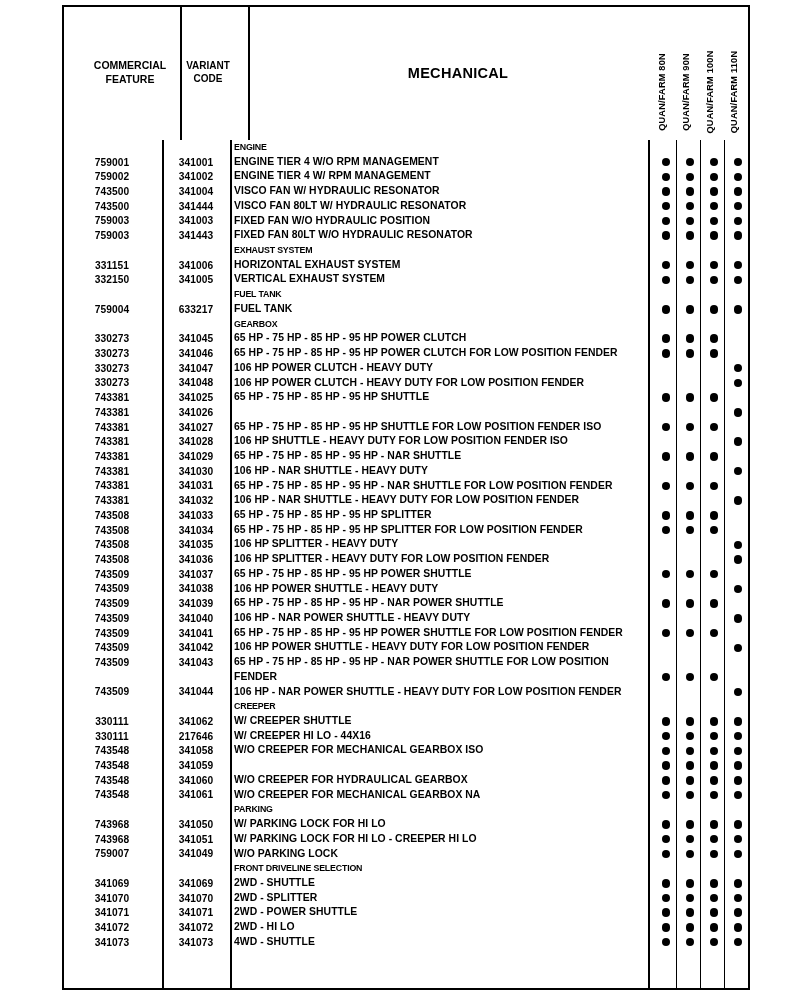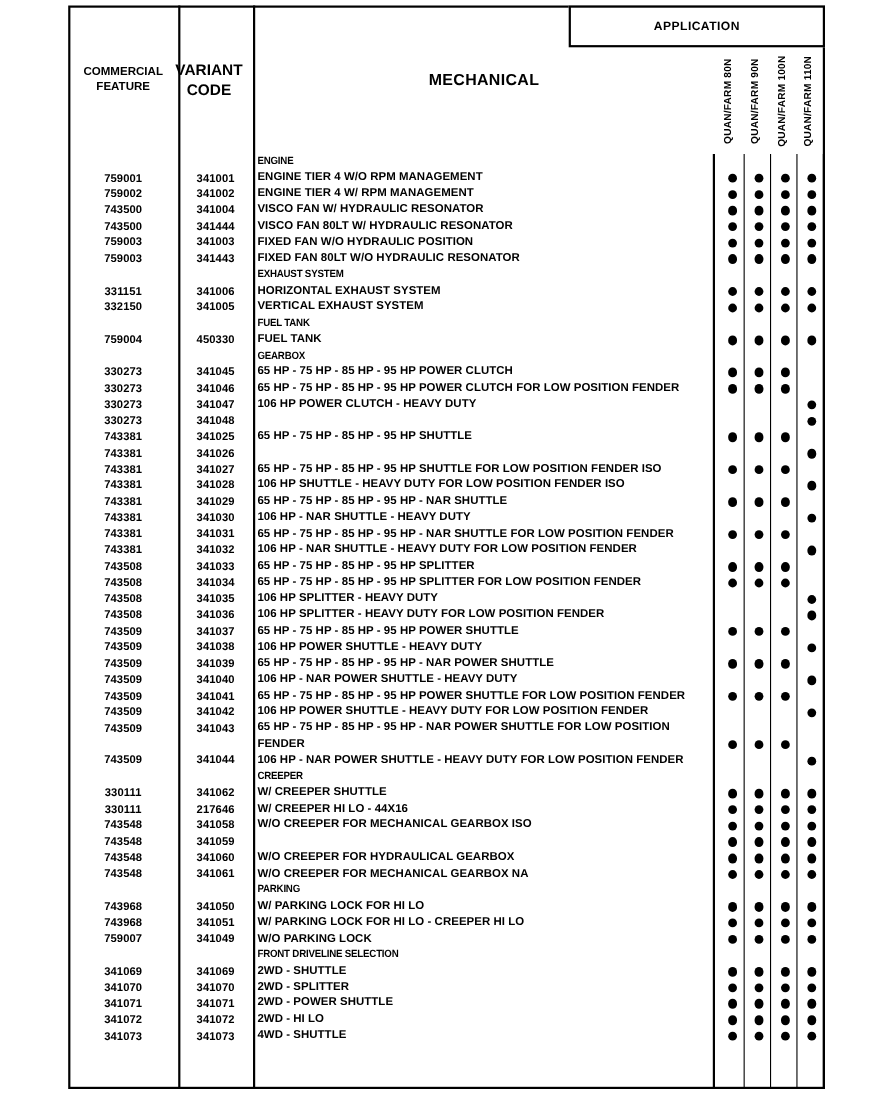--- a/index.html
+++ b/index.html
@@ -31,34 +31,34 @@
     background:#fff;
     z-index:4;
   }
   .appbox span{
     font-size:11px;font-weight:bold;letter-spacing:.4px;
   }
 
   
   .header{
     position:absolute;
-    left:62px;top:5px;
+    left:80px;top:5px;
     width:688px;height:135px;
     z-index:3;
   }
   .hcell{
     position:absolute;
     box-sizing:border-box;
     display:flex;align-items:center;justify-content:center;
     text-align:center;
     font-weight:bold;
     background:transparent;
   }
   .h-cf{left:0;top:0;width:100px;height:135px;font-size:10.5px;line-height:1.25;}
-  .h-vc{left:100px;top:0;width:56px;height:135px;font-size:14px;line-height:1.25;}
+  .h-vc{left:100px;top:0;width:56px;height:135px;font-size:10px;line-height:1.25;}
   .h-desc{left:168px;top:0;width:420px;height:135px;font-size:14.5px;letter-spacing:.3px;}
 
   
   .hrule{position:absolute;top:0;width:0;height:135px;border-left:2px solid #000;}
 
   
   .appcols{
     position:absolute;
     left:650px;top:43px;
     width:100px;height:97px;
@@ -134,23 +134,20 @@
     display:block;
   }
 </style>
 </head>
 <body>
 
 <div id="sheet">
 
   <div class="frame"></div>
 
-  <div class="appbox">
-    <span>APPLICATION</span>
-  </div>
 
   <div class="header">
     <div class="hcell h-cf">COMMERCIAL
 FEATURE</div>
     <div class="hcell h-vc">VARIANT
 CODE</div>
     <div class="hcell h-desc">MECHANICAL</div>
     <div class="hrule" style="left:100px;"></div>
     <div class="hrule" style="left:168px;"></div>
   </div>
@@ -352,21 +349,21 @@
           <div class="c-desc section">FUEL TANK</div>
           <div class="dots">
             <div class="dot-cell" style="left: 4px; top: 0px;"></div>
             <div class="dot-cell" style="left: 28px; top: 0px;"></div>
             <div class="dot-cell" style="left: 52px; top: 0px;"></div>
             <div class="dot-cell" style="left: 76px; top: 0px;"></div>
           </div>
         </div>
         <div class="row">
           <div class="c-feat">759004</div>
-          <div class="c-code">450330</div>
+          <div class="c-code">633217</div>
           <div class="c-desc">FUEL TANK</div>
           <div class="dots">
             <div class="dot-cell" style="left: 4px; top: 0px;">
               <span class="dot"></span>
             </div>
             <div class="dot-cell" style="left: 28px; top: 0px;">
               <span class="dot"></span>
             </div>
             <div class="dot-cell" style="left: 52px; top: 0px;">
               <span class="dot"></span>
@@ -430,20 +427,21 @@
             <div class="dot-cell" style="left: 28px; top: 0px;"></div>
             <div class="dot-cell" style="left: 52px; top: 0px;"></div>
             <div class="dot-cell" style="left: 76px; top: 0px;">
               <span class="dot"></span>
             </div>
           </div>
         </div>
         <div class="row">
           <div class="c-feat">330273</div>
           <div class="c-code">341048</div>
+          <div class="c-desc">106 HP POWER CLUTCH - HEAVY DUTY FOR LOW POSITION FENDER</div>
           <div class="dots">
             <div class="dot-cell" style="left: 4px; top: 0px;"></div>
             <div class="dot-cell" style="left: 28px; top: 0px;"></div>
             <div class="dot-cell" style="left: 52px; top: 0px;"></div>
             <div class="dot-cell" style="left: 76px; top: 0px;">
               <span class="dot"></span>
             </div>
           </div>
         </div>
         <div class="row">

